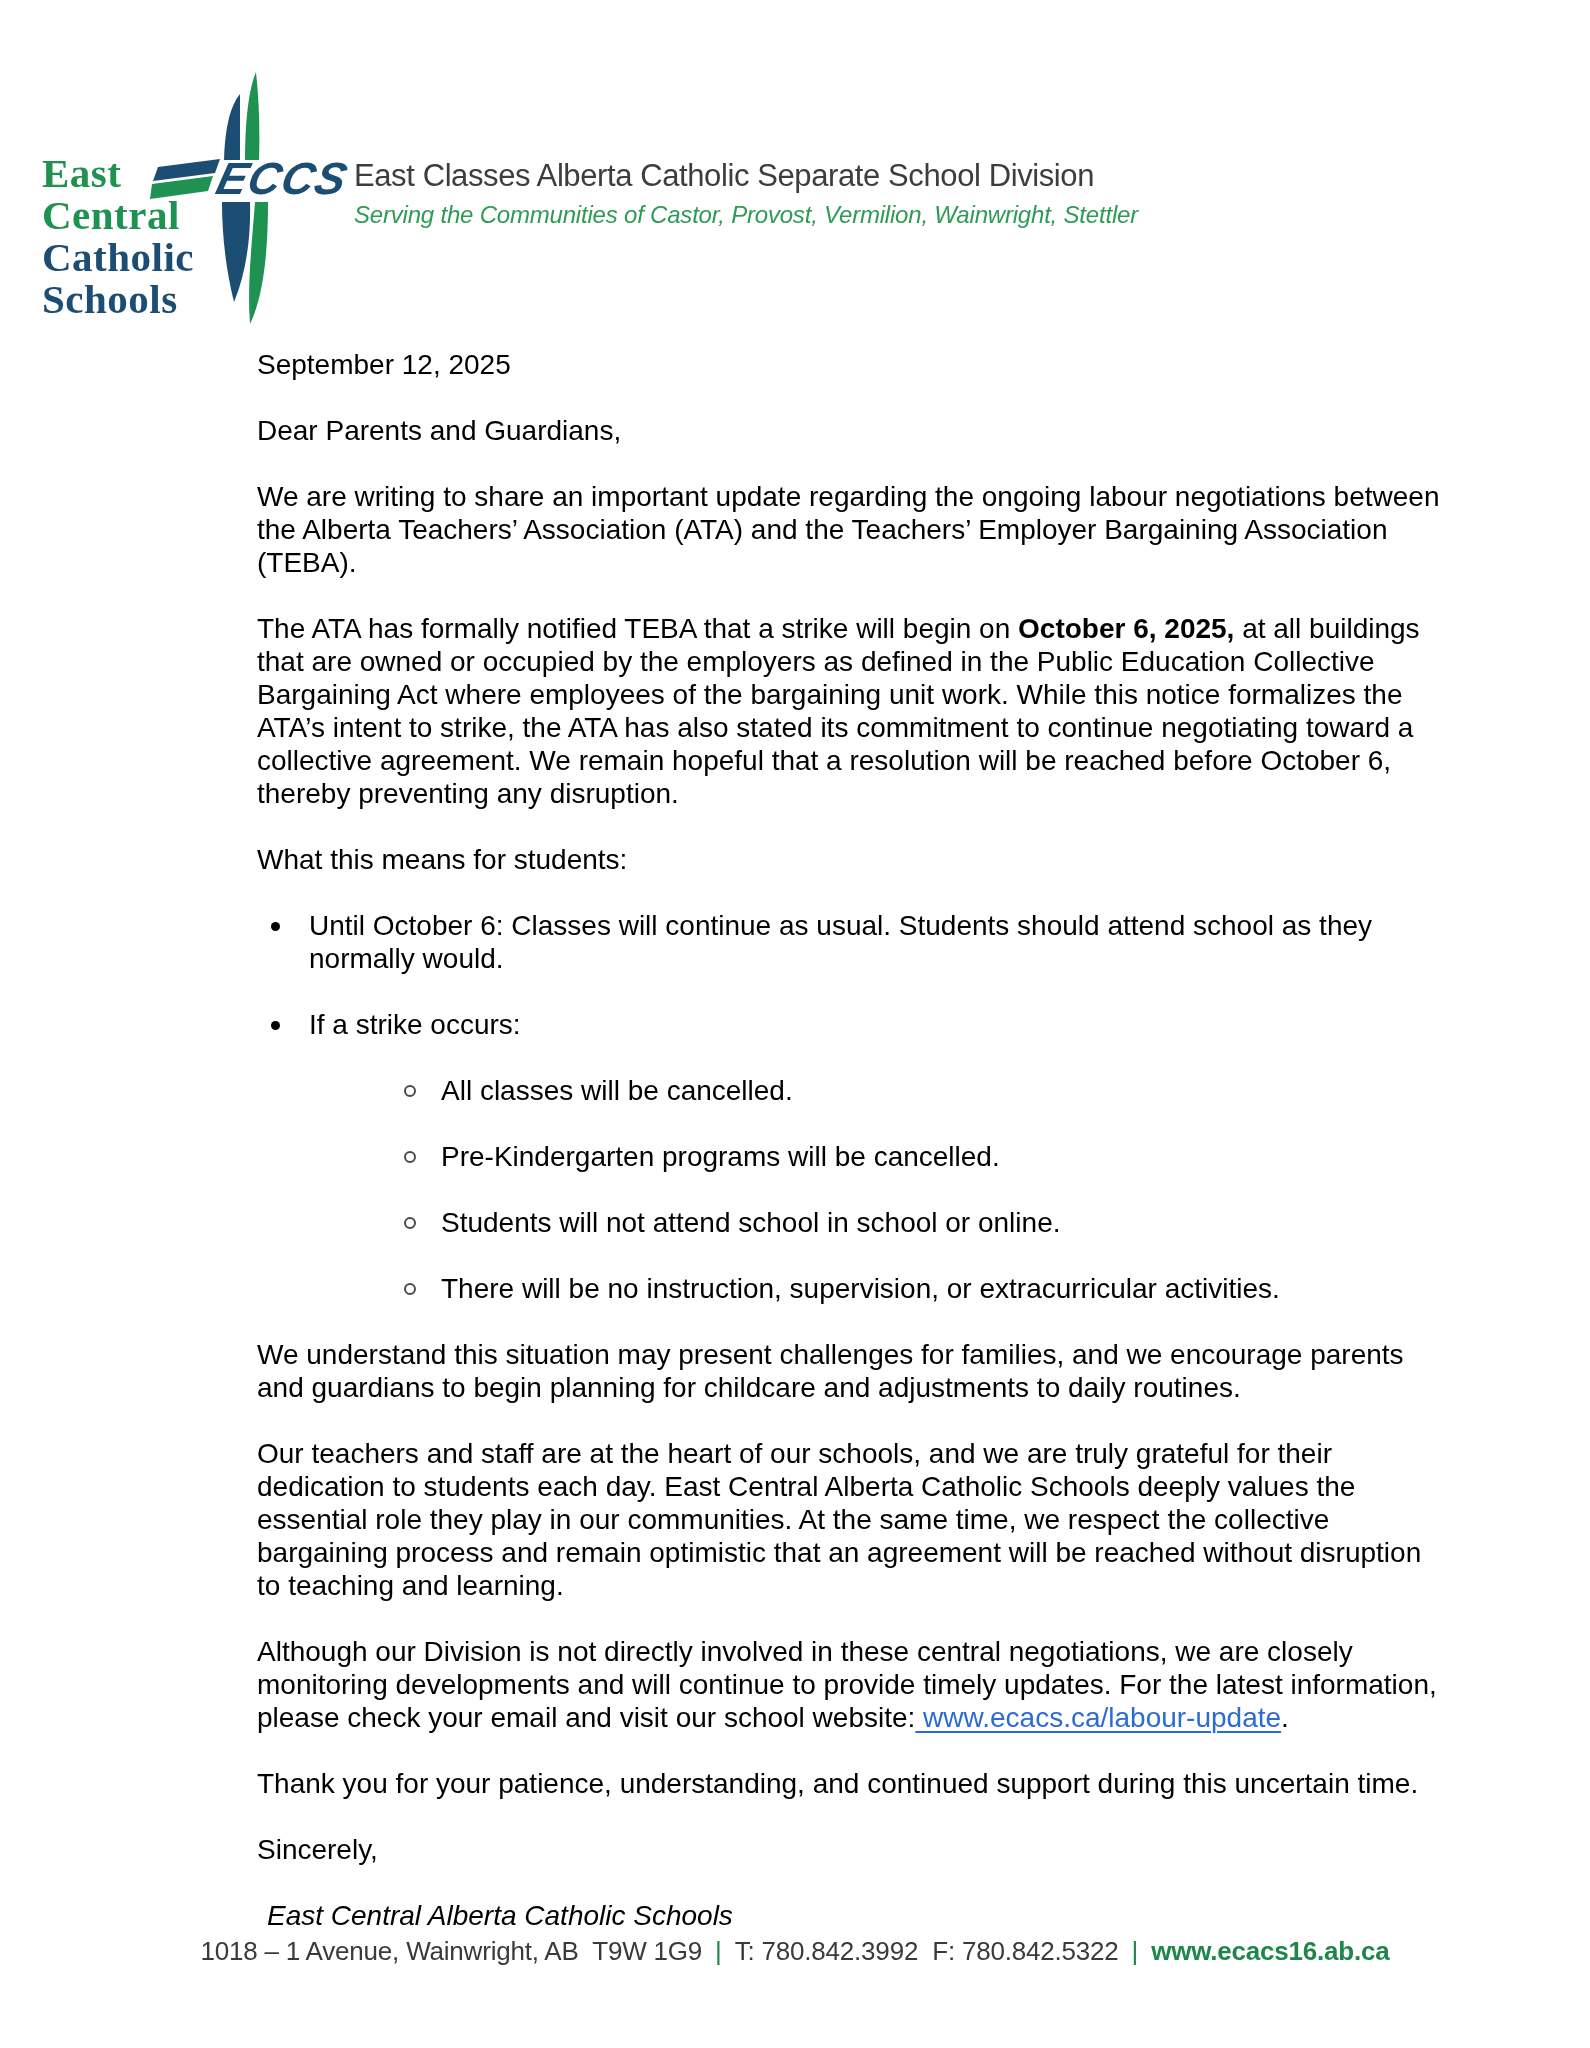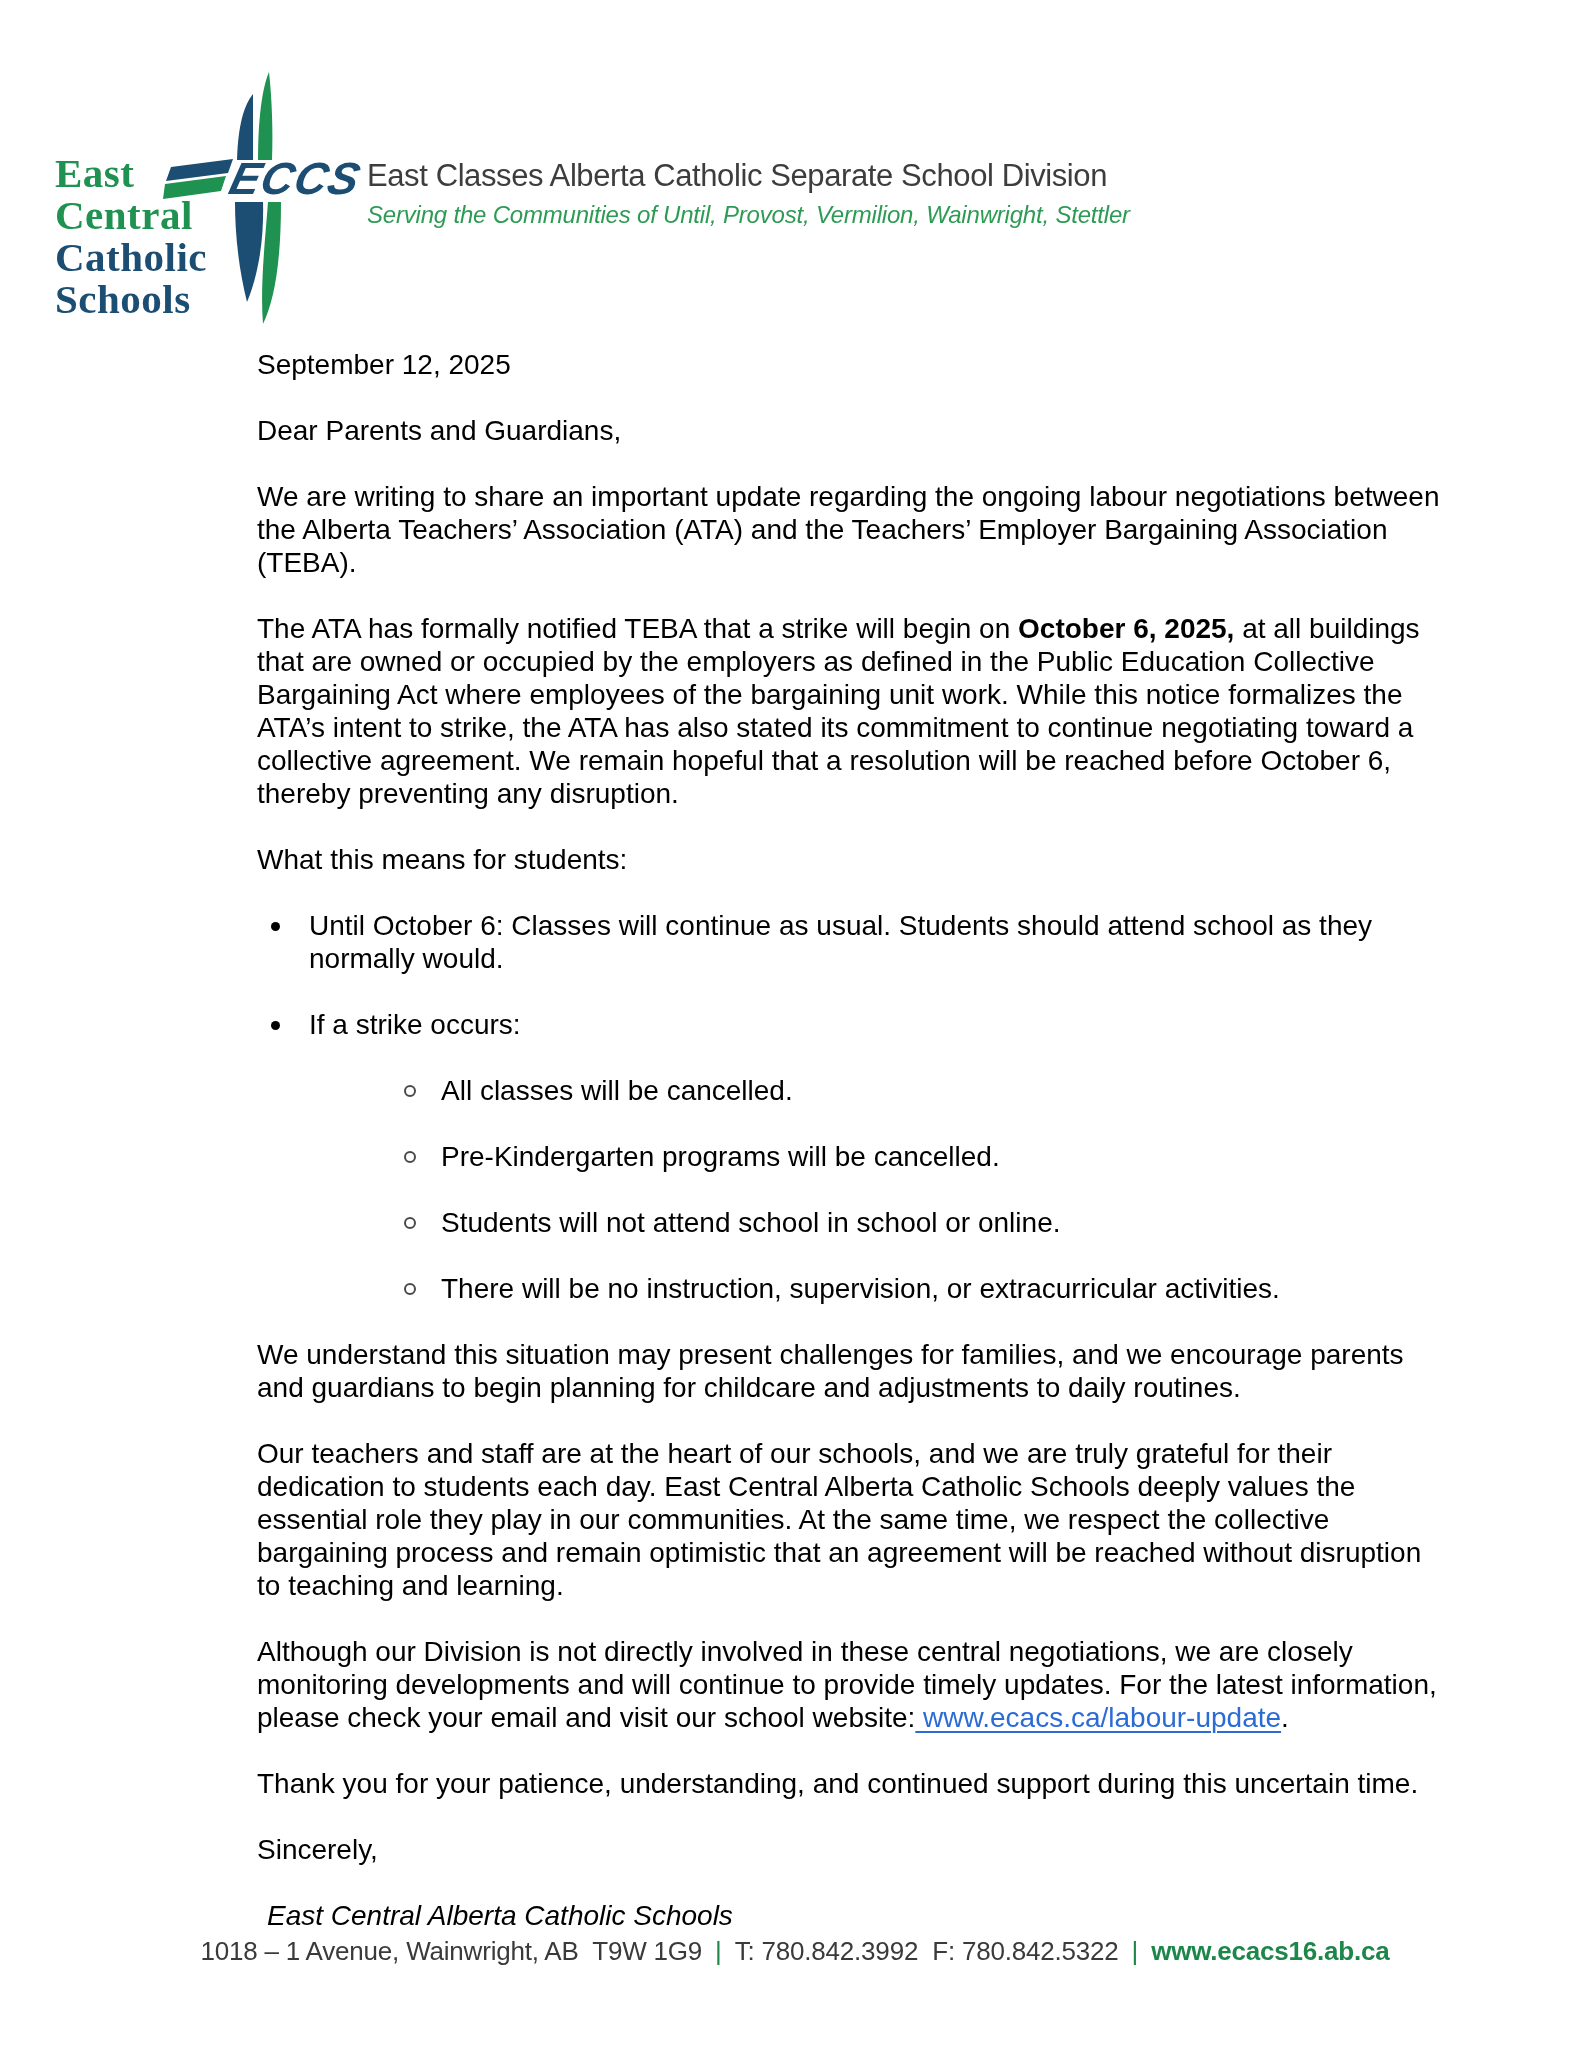--- a/index.html
+++ b/index.html
@@ -8,21 +8,21 @@
     position:relative;
     width:1590px; height:2048px;
     background:#ffffff;
     font-family:"Liberation Sans", sans-serif;
     font-size:28px; line-height:33px;
     color:#000000;
     overflow:hidden;
   }
 
   
-  .letterhead { position:absolute; left:15px; top:0; width:1336px; height:340px; }
+  .letterhead { position:absolute; left:2px; top:0; width:1336px; height:340px; }
   .logo-words {
     position:absolute; left:40px; top:152px;
     font-family:"Liberation Serif", serif;
     font-weight:700; font-size:41px; line-height:42px;
     letter-spacing:0.5px;
   }
   .logo-words .green { color:#1f9150; }
   .logo-words .navy  { color:#1b4e72; }
   .logo-mark { position:absolute; left:148px; top:72px; }
   .division-name {
@@ -93,21 +93,21 @@
 
       <g transform="translate(64,122) skewX(-14)">
         <text x="0" y="0" font-family="Liberation Sans, sans-serif" font-size="45" font-style="italic" font-weight="700" fill="#1b4e72" letter-spacing="1">ECCS</text>
       </g>
 
       <path d="M72,130 L100,130 C101,166 96,201 84,230 C76,198 72,164 72,130 Z" fill="#1b4e72"></path>
       <path d="M105,130 L118,130 C118,188 112,227 100,252 C97,214 102,170 105,130 Z" fill="#1f9150"></path>
     </svg>
 
     <div class="division-name">East Classes Alberta Catholic Separate School Division</div>
-    <div class="tagline">Serving the Communities of Until, Provost, Vermilion, Wainwright, Stettler</div>
+    <div class="tagline">Serving the Communities of Castor, Provost, Vermilion, Wainwright, Stettler</div>
   </div>
 
   <div class="letter">
 
     <p>September 12, 2025</p>
 
     <p>Dear Parents and Guardians,</p>
 
     <p>We are writing to share an important update regarding the ongoing labour negotiations between the Alberta Teachers’ Association (ATA) and the Teachers’ Employer Bargaining Association (TEBA).</p>
 

